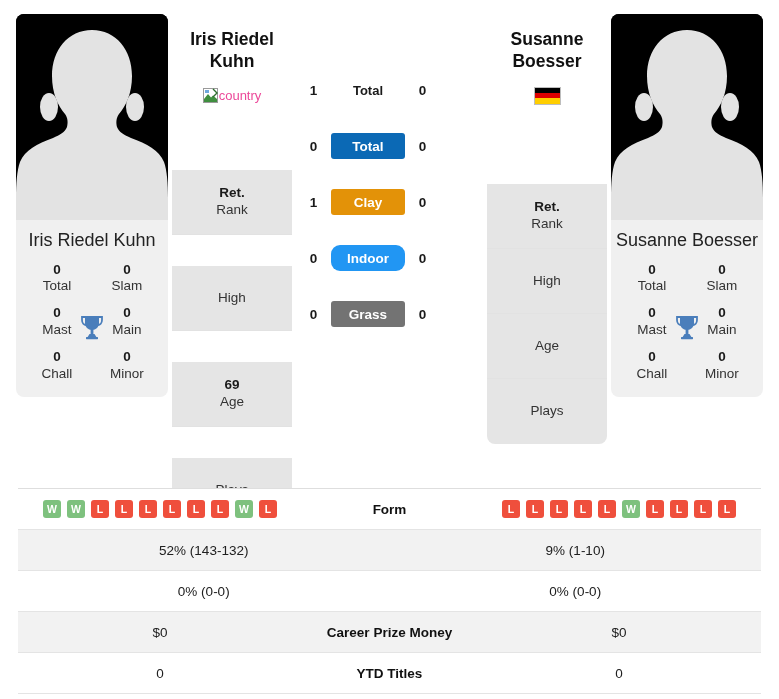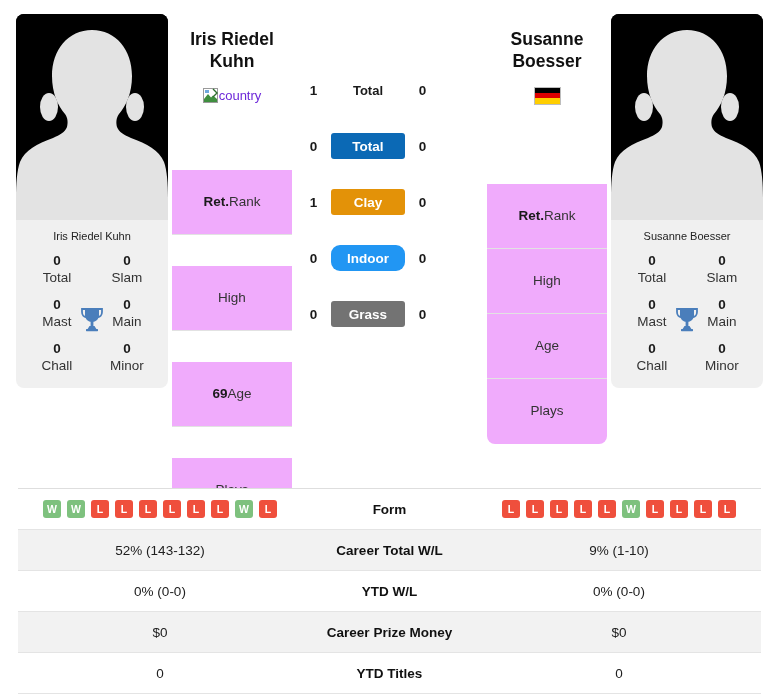--- a/index.html
+++ b/index.html
@@ -44,21 +44,21 @@
     height: 206px;
     background: #000000;
     position: relative;
     overflow: hidden;
     display: block;
   }
   .avatar svg { display: block; width: 100%; height: 100%; }
 
   .player-card-name {
     text-align: center;
-    font-size: 11px;
+    font-size: 18px;
     color: #222;
     padding: 10px 4px 6px 4px;
     line-height: 1.2;
   }
 
   .titles-grid {
     display: grid;
     grid-template-columns: 1fr 1fr;
     grid-template-rows: repeat(3, 1fr);
     padding: 4px 6px 14px 6px;
@@ -96,23 +96,24 @@
     flex: 0 0 120px;
     margin: 0 4px;
     display: flex;
     flex-direction: column;
     align-self: flex-start;
   }
   .info-col.left  { margin-top: 156px; }
   .info-col.right { margin-top: 170px; }
 
   .info-cell {
-    background: #f0abfc;
+    background: #e5e5e5;
     height: 65px;
     display: flex;
+    flex-direction: column;
     align-items: center;
     justify-content: center;
     line-height: 1.25;
     border-bottom: 1px solid #e2e2e2;
   }
   .info-cell:first-child { border-radius: 8px 8px 0 0; }
   .info-cell:last-child  { border-radius: 0 0 8px 8px; border-bottom: none; }
   .info-val {
     font-size: 13.5px;
     font-weight: bold;
@@ -153,21 +154,21 @@
   .flag-de span { display: block; height: 33.33%; width: 100%; }
   .flag-de .b1 { background: #000000; }
   .flag-de .b2 { background: #dd0000; }
   .flag-de .b3 { background: #ffce00; }
 
   .broken-img {
     display: inline-flex;
     align-items: center;
     gap: 1px;
     font-size: 13px;
-    color: #6d28d9;
+    color: #ec4899;
   }
   .broken-img .glyph {
     width: 15px;
     height: 15px;
     display: inline-block;
     position: relative;
   }
   .broken-img .glyph svg { display:block; width:100%; height:100%; }
 
   
@@ -489,27 +490,25 @@
             <span class="form-badge L">L</span>
             <span class="form-badge L">L</span>
             <span class="form-badge L">L</span>
             <span class="form-badge L">L</span>
           </div>
       </div>
     </div>
 
     <div class="cmp-row odd">
       <div class="cmp-left">52% (143-132)</div>
-      <div class="cmp-mid">Career Total W/L</div>
       <div class="cmp-right">9% (1-10)</div>
     </div>
 
     <div class="cmp-row even">
       <div class="cmp-left">0% (0-0)</div>
-      <div class="cmp-mid">YTD W/L</div>
       <div class="cmp-right">0% (0-0)</div>
     </div>
 
     <div class="cmp-row odd">
       <div class="cmp-left">$0</div>
       <div class="cmp-mid">Career Prize Money</div>
       <div class="cmp-right">$0</div>
     </div>
 
     <div class="cmp-row even">

